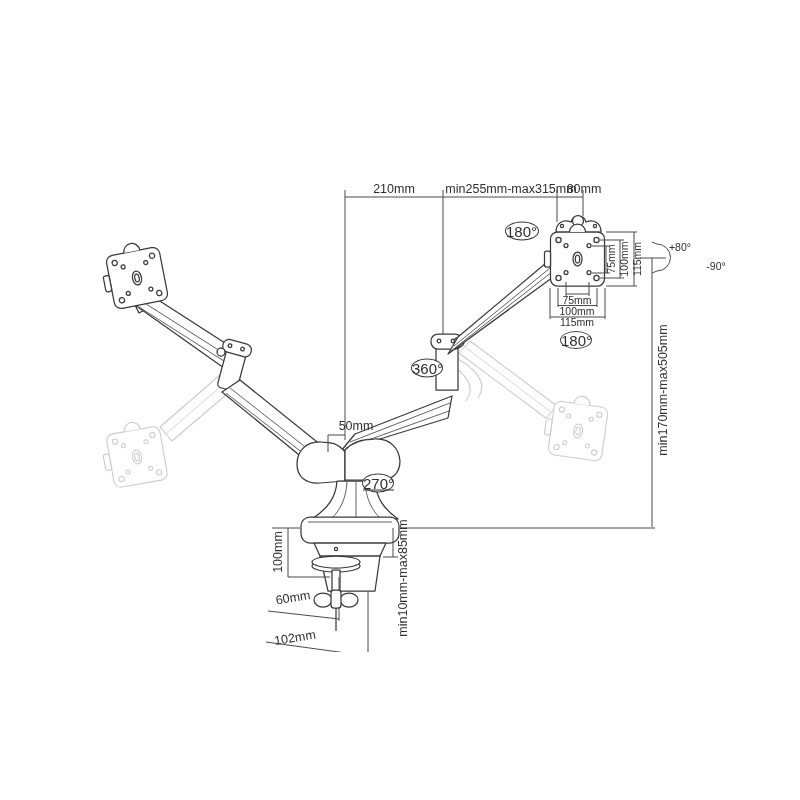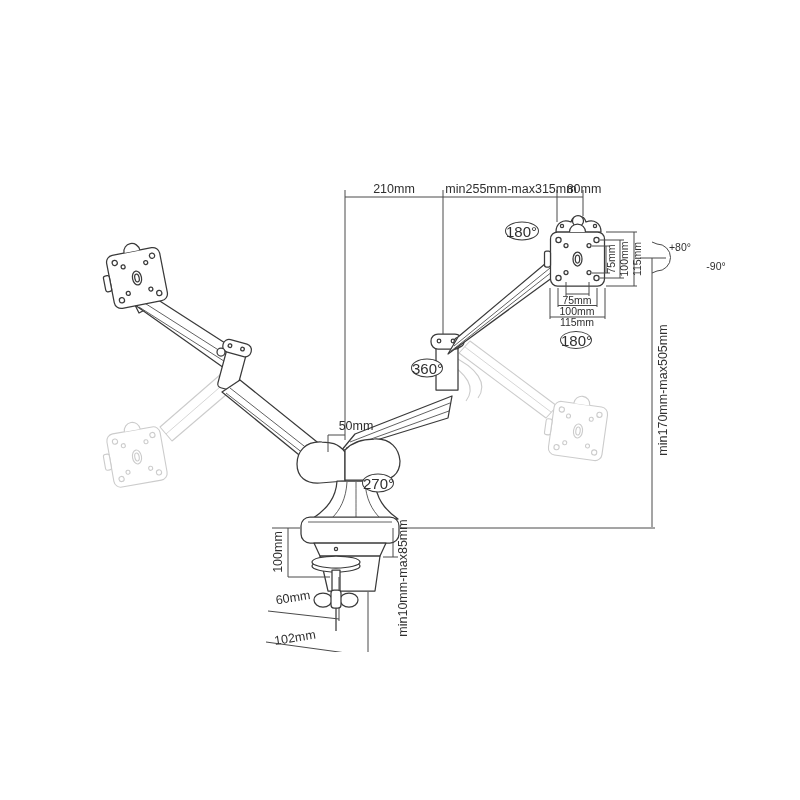--- a/index.html
+++ b/index.html
@@ -173,20 +173,20 @@
 
   <span class="lbl small" style="left:680px;top:247px;">+80°</span>
   <span class="lbl small" style="left:672px;top:266px;margin-left:44px;">-90°</span>
 
   <span class="oval" style="left:522px;top:231px;width:32px;height:17px;">
       <span>180°</span>
     </span>
   <span class="oval" style="left:427px;top:329px;width:30px;height:17px;margin-top:39px;">
       <span>360°</span>
     </span>
-  <span class="oval" style="left:378px;top:483px;width:30px;height:17px;">
+  <span class="oval" style="left:378px;top:483px;width:30px;height:17px;text-decoration:underline;">
       <span>270°</span>
     </span>
   <span class="oval" style="left:576px;top:340px;width:30px;height:16px;">
       <span>180°</span>
     </span>
 
 </div>
 
 </body></html>

